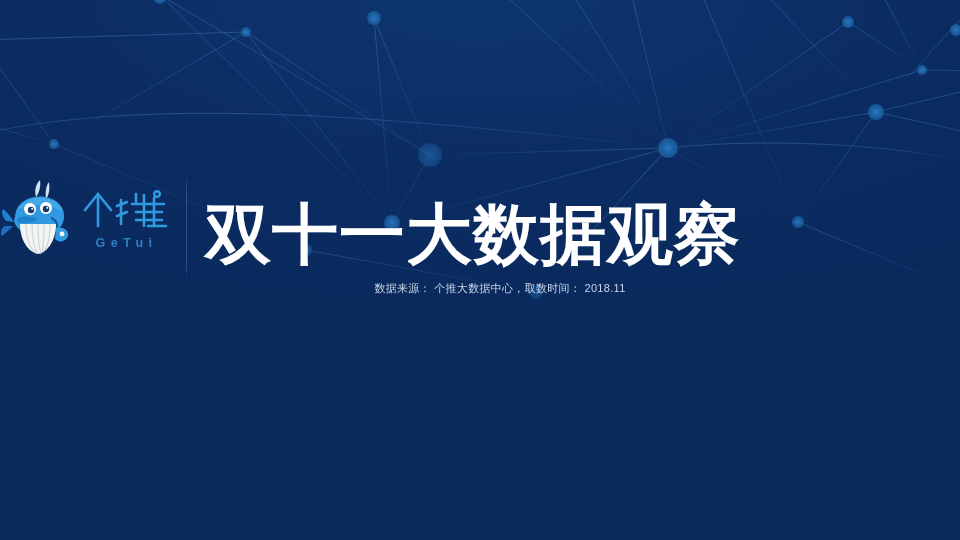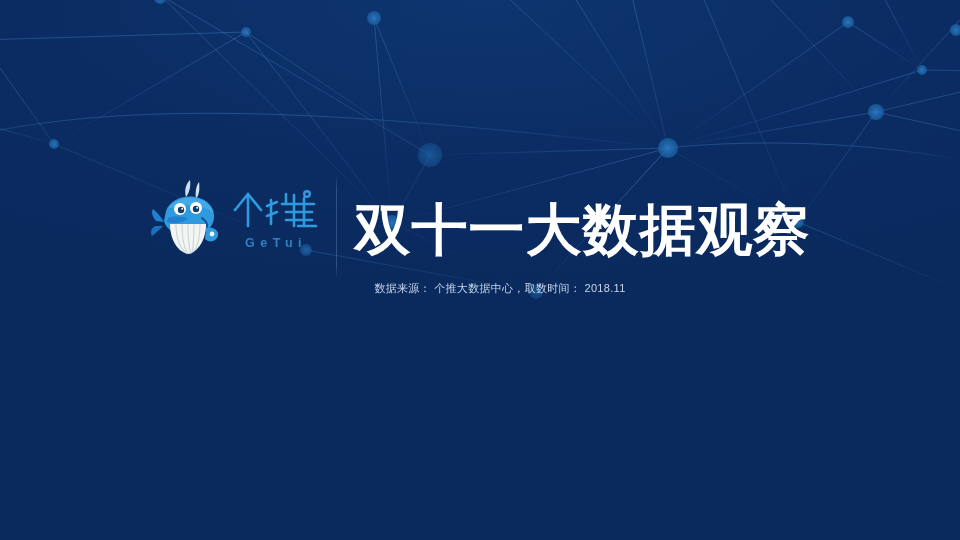--- a/index.html
+++ b/index.html
@@ -26,21 +26,21 @@
       rgba(10,42,94,0) 0%,
       rgba(10,42,94,0) 40%,
       rgba(10,42,94,0.55) 62%,
       rgba(10,42,94,0.95) 80%,
       rgba(10,42,94,1) 92%);
     pointer-events:none;
   }
   
   .lockup{
     position:absolute;left:0;top:172px;width:960px;height:130px;
-    display:flex;align-items:flex-start;justify-content:center;
+    display:flex;align-items:flex-start;
   }
   .brand{
     display:flex;align-items:center;gap:6px;
     height:92px;
   }
   .whale{width:72px;height:80px;display:block;flex:0 0 auto;}
   .wordmark{
     display:flex;flex-direction:column;align-items:center;justify-content:center;
     padding-top:2px;
   }
@@ -56,21 +56,21 @@
       rgba(120,150,195,0) 0%,
       rgba(120,150,195,0.34) 12%,
       rgba(120,150,195,0.34) 88%,
       rgba(120,150,195,0) 100%);
     align-self:flex-start;margin-top:4px;
   }
   .titlewrap{display:flex;flex-direction:column;justify-content:flex-start;}
   .main-title{
     font-family:"DejaVu Sans","Liberation Sans",sans-serif;
     font-weight:700;
-    font-size:56px;line-height:1;
+    font-size:66px;line-height:1;
     color:#ffffff;
     letter-spacing:1px;
     white-space:nowrap;
     margin-top:30px;
   }
   .subtitle{
     position:absolute;left:0;top:281px;width:960px;
     text-align:center;
     font-size:11px;line-height:1.4;
     color:#c9d6e8;

